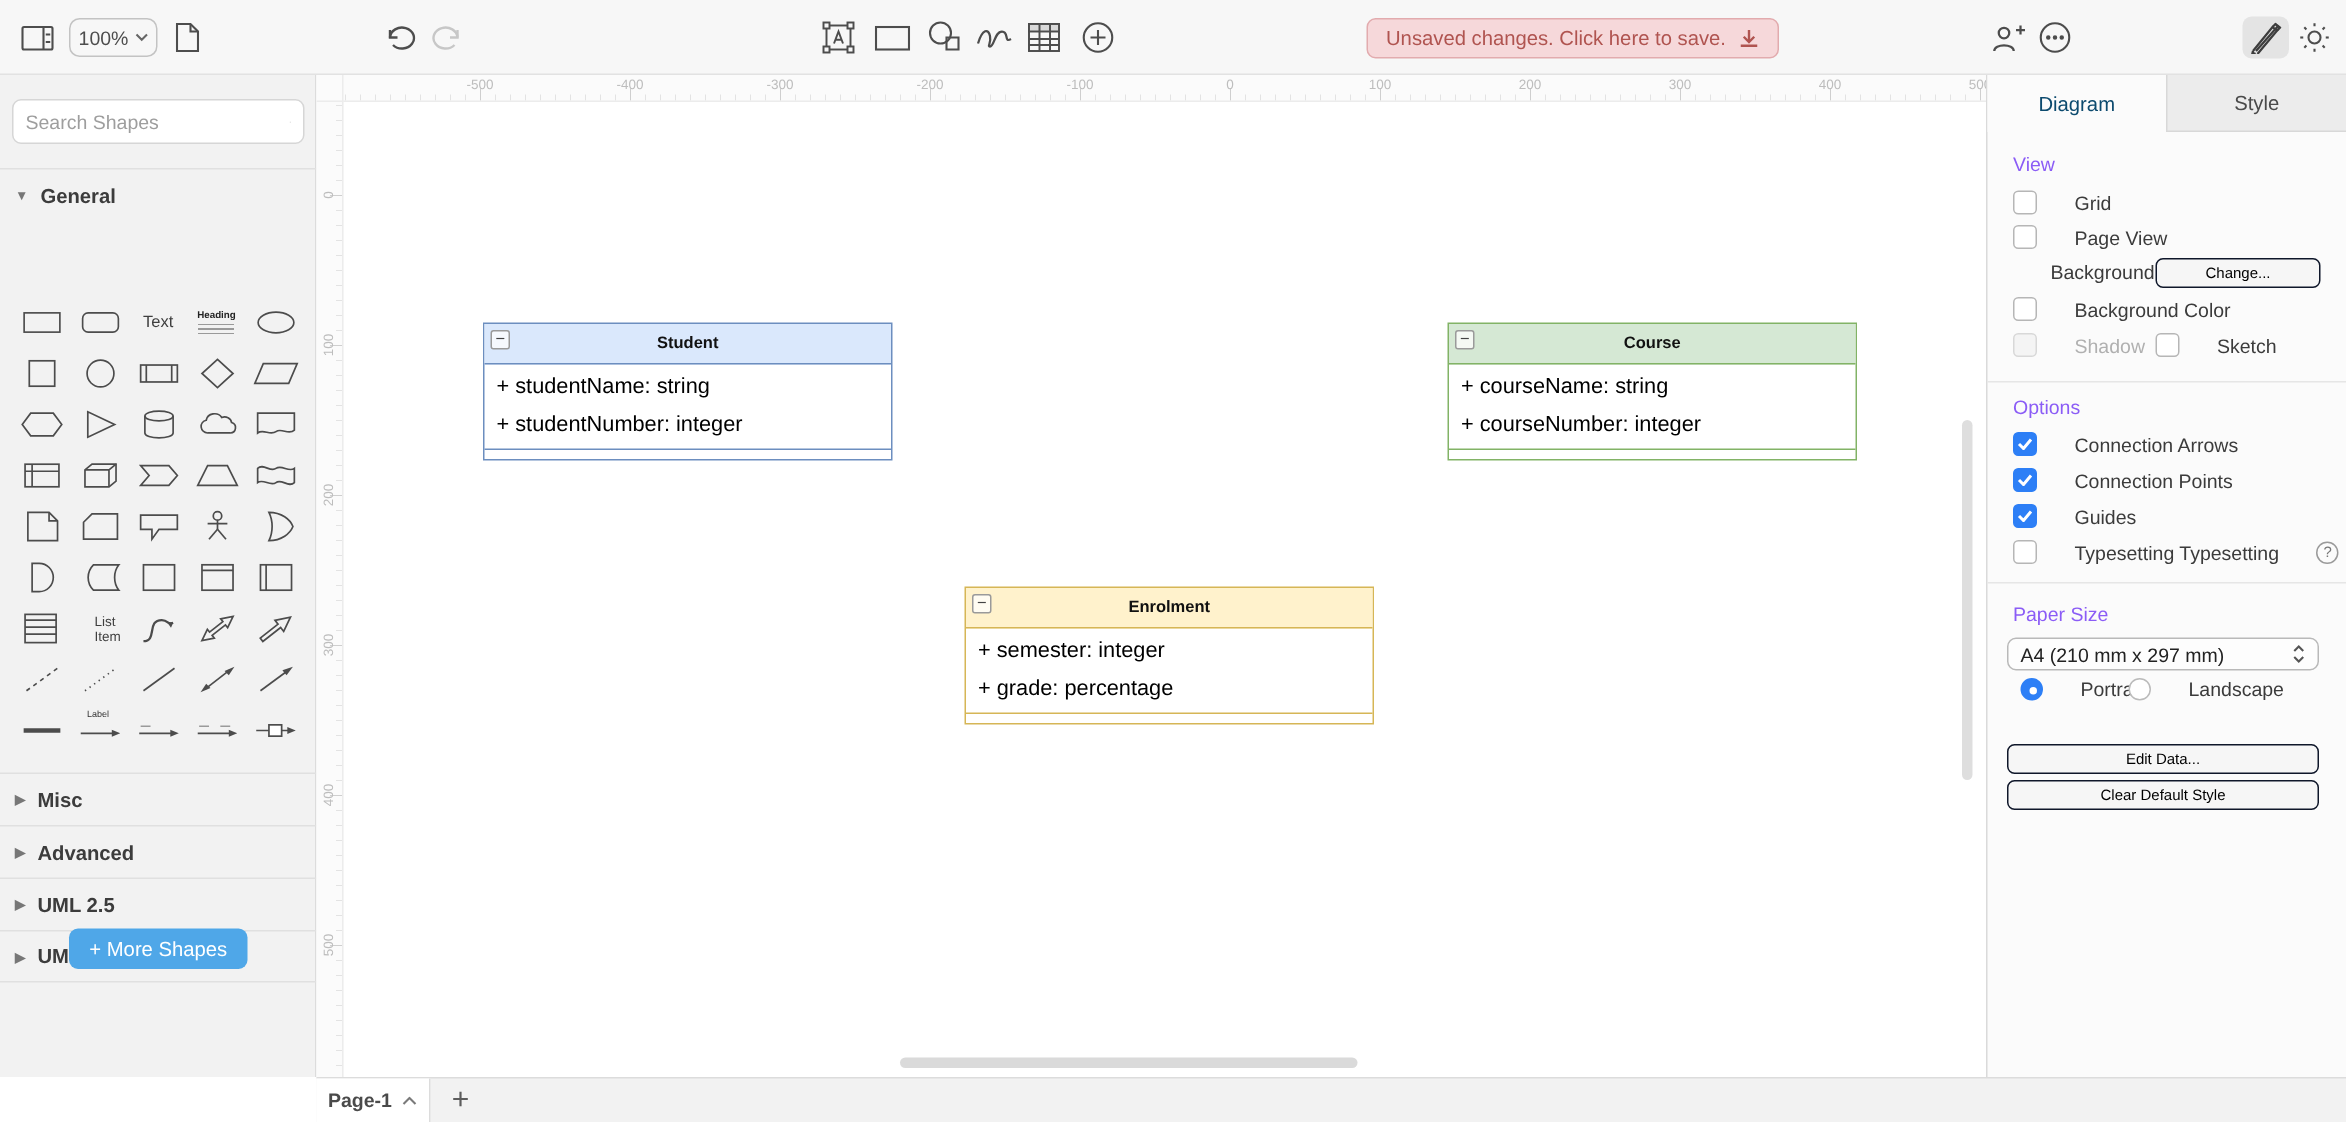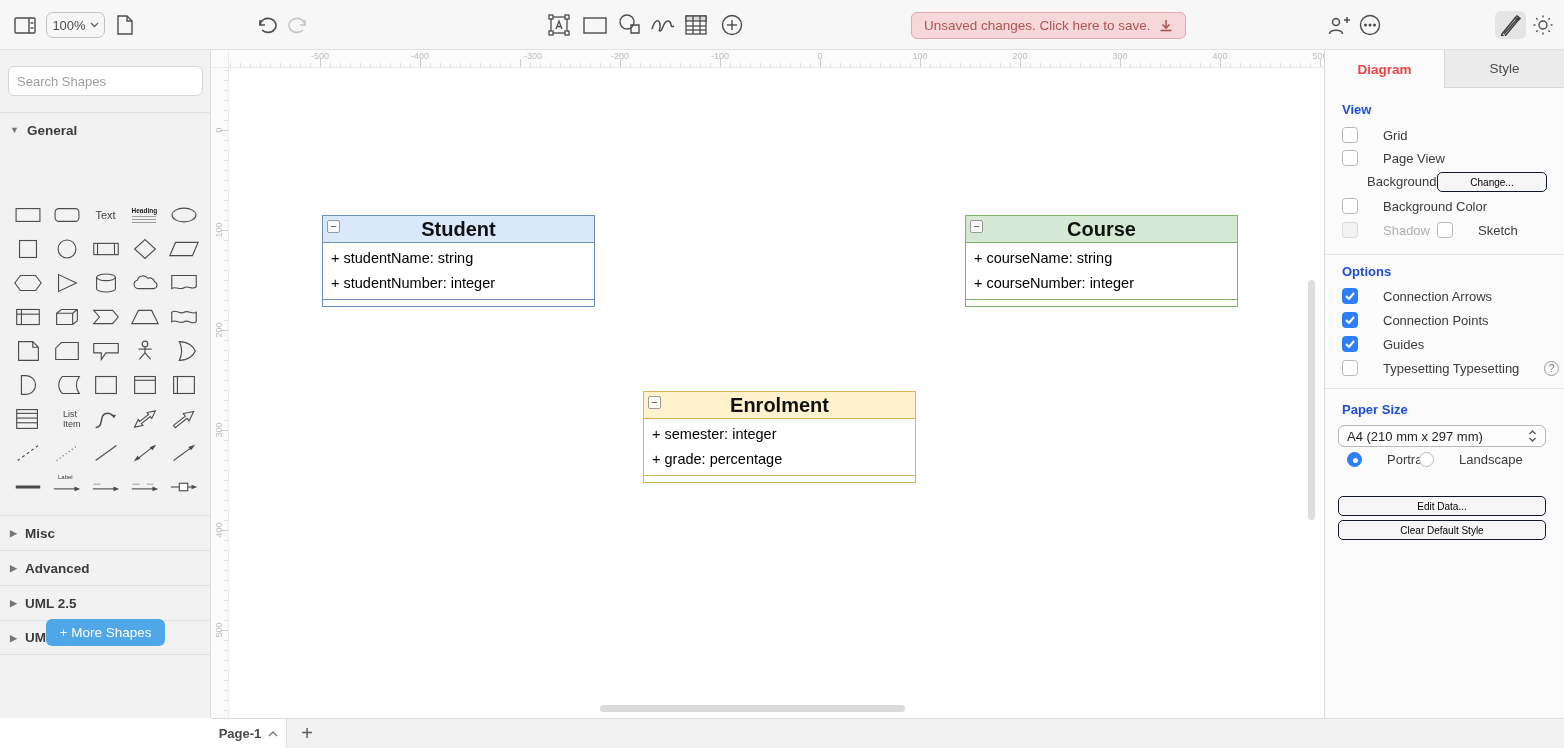--- a/index.html
+++ b/index.html
@@ -38,36 +38,36 @@
     background-size:100px 8px,10px 4px;background-repeat:repeat-x,repeat-x;background-position:left 9px bottom,left 9px bottom;}
   .tickh{position:absolute;top:1px;transform:translateX(-50%);font-size:9px;color:#bdbdbd;}
   .ruler-v{position:absolute;left:0;top:18px;width:18px;height:650px;background:#fbfbfb;border-right:1px solid #ececec;
     background-image:linear-gradient(to bottom,#cfcfcf 1px,transparent 1px),linear-gradient(to bottom,#e3e3e3 1px,transparent 1px);
     background-size:8px 100px,4px 10px;background-repeat:repeat-y,repeat-y;background-position:right 0 top 62px,right 0 top 2px;}
   .tickv{position:absolute;left:8px;transform:translate(-50%,-50%) rotate(-90deg);font-size:9px;color:#bdbdbd;}
   .corner{position:absolute;left:0;top:0;width:18px;height:18px;background:#fbfbfb;border-right:1px solid #ececec;border-bottom:1px solid #ececec;}
 
   .uml-class{position:absolute;width:273px;background:#fff;border:1px solid;font-size:14.5px;}
   .uml-head{height:27px;display:flex;align-items:center;justify-content:center;position:relative;border-bottom:1px solid;}
-  .uml-title{font-weight:bold;font-size:20px;color:#111;}
+  .uml-title{font-weight:bold;font-size:11px;color:#111;}
   .collapse-btn{position:absolute;left:4px;top:4px;width:13px;height:13px;background:rgba(255,255,255,.75);border:1px solid #9a9a9a;border-radius:2px;font-size:11px;line-height:10px;text-align:center;color:#444;cursor:pointer;}
   .uml-attrs{padding:3px 0;}
   .uml-attrs div{padding:2px 8px;line-height:21px;color:#000;}
   .uml-foot{height:7px;border-top:1px solid;}
 
   .hscroll{position:absolute;left:389px;top:655px;width:305px;height:7px;border-radius:4px;background:#cdcdcd;opacity:.75;}
   .vscroll{position:absolute;left:1097px;top:230px;width:7px;height:240px;border-radius:4px;background:#d6d6d6;opacity:.8;}
 
   
   .panel{position:absolute;left:1324px;top:50px;width:240px;height:698px;background:#fbfbfb;border-left:1px solid #dadada;font-size:13px;color:#3b3b3b;}
   .ptabs{display:flex;height:38px;}
   .ptab{flex:1;display:flex;align-items:center;justify-content:center;font-size:13.5px;cursor:pointer;}
-  .ptab.active{background:#fbfbfb;font-weight:bold;color:#ef4444;}
+  .ptab.active{background:#fbfbfb;font-weight:normal;color:#0c4a6e;}
   .ptab.inactive{background:#ececec;color:#4a4a4a;border-left:1px solid #d8d8d8;border-bottom:1px solid #d8d8d8;}
-  .psec-title{position:absolute;left:17px;font-weight:bold;color:#1d4ed8;}
+  .psec-title{position:absolute;left:17px;font-weight:normal;color:#8b5cf6;}
   .prow{position:absolute;left:17px;display:flex;align-items:center;gap:25px;}
   .cb{width:16px;height:16px;border-radius:3.5px;border:1px solid #b6b6b6;background:#fff;display:inline-flex;align-items:center;justify-content:center;cursor:pointer;flex:none;}
   .cb.checked{background:#2d7ff6;border-color:#2d7ff6;}
   .cb.checked svg{stroke:#fff;stroke-width:2;fill:none;}
   .cb.disabled{border-color:#d8d8d8;background:#f4f4f4;}
   .dim{color:#b0b0b0;}
   .small-btn{border:1px solid #0f172a;background:#f6f6f6;border-radius:5px;font-size:10px;color:#000000;display:flex;align-items:center;justify-content:center;cursor:pointer;font-family:"Liberation Sans",sans-serif;}
   .divider{position:absolute;left:0;width:240px;height:1px;background:#e6e6e6;}
   .pselect{position:absolute;left:13px;top:375px;width:208px;height:22px;border:1px solid #b9b9b9;border-radius:6px;background:#fdfdfd;display:flex;align-items:center;padding:0 8px;gap:6px;cursor:pointer;}
   .pselect span{flex:1;font-size:13px;color:#222;}
@@ -508,21 +508,21 @@
       <span>UML</span>
     </div>
 
     <button class="more-shapes">+ More Shapes</button>
   </div>
 
   <div class="canvas">
     <div class="ruler-h">
         <span class="tickh" style="left: 109px;">-500</span>
         <span class="tickh" style="left: 209px;">-400</span>
-        <span class="tickh" style="left: 322px;">-300</span>
+        <span class="tickh" style="left: 309px;">-300</span>
         <span class="tickh" style="left: 409px;">-200</span>
         <span class="tickh" style="left: 509px;">-100</span>
         <span class="tickh" style="left: 609px;">0</span>
         <span class="tickh" style="left: 709px;">100</span>
         <span class="tickh" style="left: 809px;">200</span>
         <span class="tickh" style="left: 909px;">300</span>
         <span class="tickh" style="left: 1009px;">400</span>
         <span class="tickh" style="left: 1109px;">500</span>
       </div>
     <div class="ruler-v">

